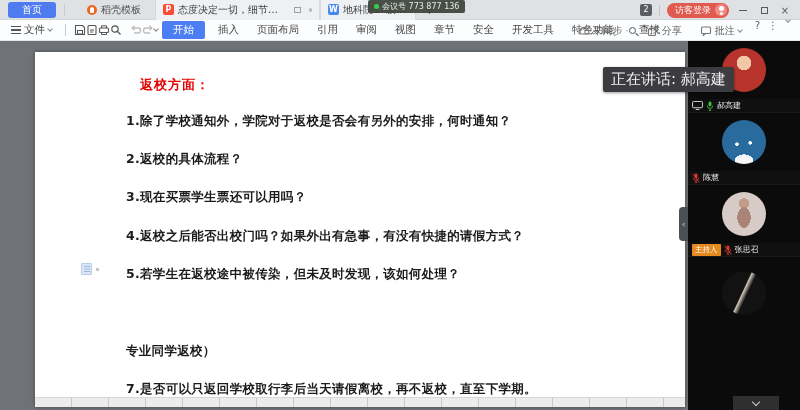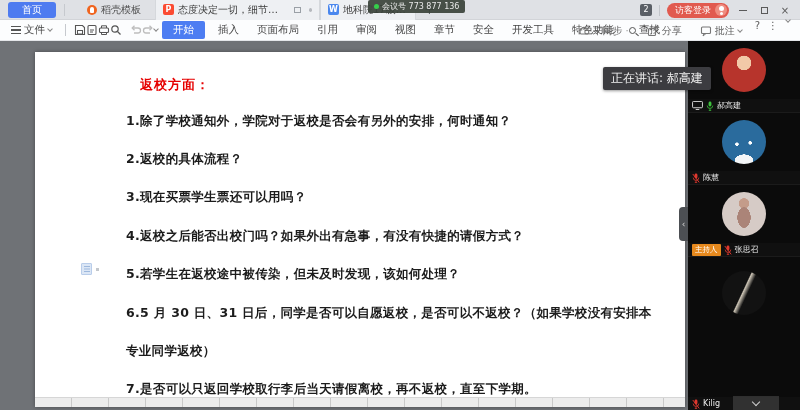--- a/index.html
+++ b/index.html
@@ -51,21 +51,21 @@
   
   .workspace { position:relative; display:flex; height:369px; }
   .doc-area { position:relative; flex:1; background:#6f7276; overflow:hidden; }
   .page { position:absolute; left:35px; top:11px; width:650px; height:355px; background:#ffffff; box-shadow:0 0 4px rgba(0,0,0,.35); }
   .doc-line { position:absolute; left:91px; font-size:12.5px; font-weight:600; color:#1c1c1c; letter-spacing:.3px; white-space:nowrap; }
   .doc-heading { position:absolute; left:105px; top:24px; font-size:13px; font-weight:bold; color:#e60000; letter-spacing:1px; }
   .comment-mark { position:absolute; left:46px; top:211px; width:11px; height:12px; background:#dbe6f5; border:1px solid #b9cdea; border-radius:1px; }
   .comment-mark:after { content:""; position:absolute; left:2px; top:2px; width:6px; height:1px; background:#9db8dd; box-shadow:0 2.5px 0 #9db8dd,0 5px 0 #9db8dd; }
   .comment-dot { position:absolute; left:61px; top:216px; width:3px; height:3px; background:#c3c7cc; }
   .table-strip { position:absolute; left:0; bottom:0; width:100%; height:10px; background:repeating-linear-gradient(90deg,#ececec 0 36px,#c9c9c9 36px 37px); border-top:1px solid #d6d6d6; }
-  .tooltip { position:absolute; left:603px; top:26px; background:#3c3c40; color:#f0f0f0; font-size:12px; padding:3px 8px; border-radius:2px; z-index:40; box-shadow:0 1px 3px rgba(0,0,0,.4); white-space:nowrap; }
+  .tooltip { position:absolute; left:603px; top:26px; background:#3c3c40; color:#f0f0f0; font-size:15px; padding:3px 8px; border-radius:2px; z-index:40; box-shadow:0 1px 3px rgba(0,0,0,.4); white-space:nowrap; }
   .collapse-handle { position:absolute; right:0; top:166px; width:9px; height:34px; background:#4c4f53; border-radius:4px 0 0 4px; color:#d8d8d8; font-size:9px; display:flex; align-items:center; justify-content:center; z-index:20; }
 
   
   .panel { width:112px; background:#1b1b1b; display:flex; flex-direction:column; }
   .tile { position:relative; height:71px; margin-bottom:1px; background:#0b0b0b; }
   .tile.last { flex:1; margin-bottom:0; }
   .avatar { position:absolute; left:50%; top:7px; transform:translateX(-50%); width:44px; height:44px; border-radius:50%; }
   .tile.last .avatar { top:14px; }
   .av1 { background:radial-gradient(circle at 50% 34%, #f2c9a8 0 7px, #b7342c 7.5px 100%); }
   .av2 { background:radial-gradient(ellipse 11px 17px at 50% 58%, #ab8478 0 60%, rgba(0,0,0,0) 61%), radial-gradient(circle at 50% 26%, #c49c8a 0 5px, rgba(0,0,0,0) 5.5px), #d6cbc6; }
@@ -212,21 +212,20 @@
     <div class="tooltip">正在讲话: 郝高建</div>
 
     <div class="doc-area">
       <div class="page">
         <div class="doc-heading">返校方面：</div>
         <div class="doc-line" style="top:61px">1.除了学校通知外，学院对于返校是否会有另外的安排，何时通知？</div>
         <div class="doc-line" style="top:99px">2.返校的具体流程？</div>
         <div class="doc-line" style="top:137px">3.现在买票学生票还可以用吗？</div>
         <div class="doc-line" style="top:176px">4.返校之后能否出校门吗？如果外出有急事，有没有快捷的请假方式？</div>
         <div class="doc-line" style="top:214px">5.若学生在返校途中被传染，但未及时发现，该如何处理？</div>
-        <div class="doc-line" style="top:253px">6.5 月 30 日、31 日后，同学是否可以自愿返校，是否可以不返校？（如果学校没有安排本</div>
         <div class="doc-line" style="top:291px">专业同学返校）</div>
         <div class="doc-line" style="top:329px">7.是否可以只返回学校取行李后当天请假离校，再不返校，直至下学期。</div>
         <div class="comment-mark"></div>
         <div class="comment-dot"></div>
         <div class="table-strip"></div>
       </div>
       <div class="collapse-handle">‹</div>
     </div>
 
     <div class="panel">
@@ -270,29 +269,20 @@
               <path d="M5 9v2.5M3.5 11.5h3" stroke="currentColor" stroke-width="1"></path>
               <path d="M1 1l8 10.5" stroke="currentColor" stroke-width="1.2"></path>
             </svg>
           <span>张思召</span>
         </div>
       </div>
 
 
       <div class="tile last">
         <div class="avatar av5"></div>
-        <div class="name-bar">
-          <svg class="micsvg mic-off" viewBox="0 0 10 12">
-              <rect x="3.2" y="0.5" width="3.6" height="6" rx="1.8" fill="currentColor"></rect>
-              <path d="M1.5 5.5a3.5 3.5 0 0 0 7 0" fill="none" stroke="currentColor" stroke-width="1"></path>
-              <path d="M5 9v2.5M3.5 11.5h3" stroke="currentColor" stroke-width="1"></path>
-              <path d="M1 1l8 10.5" stroke="currentColor" stroke-width="1.2"></path>
-            </svg>
-          <span>Kilig</span>
-        </div>
         <div class="more-strip">
           <span class="chev-dn"></span>
         </div>
       </div>
 
     </div>
   </div>
 </div>
 
 </body></html>

